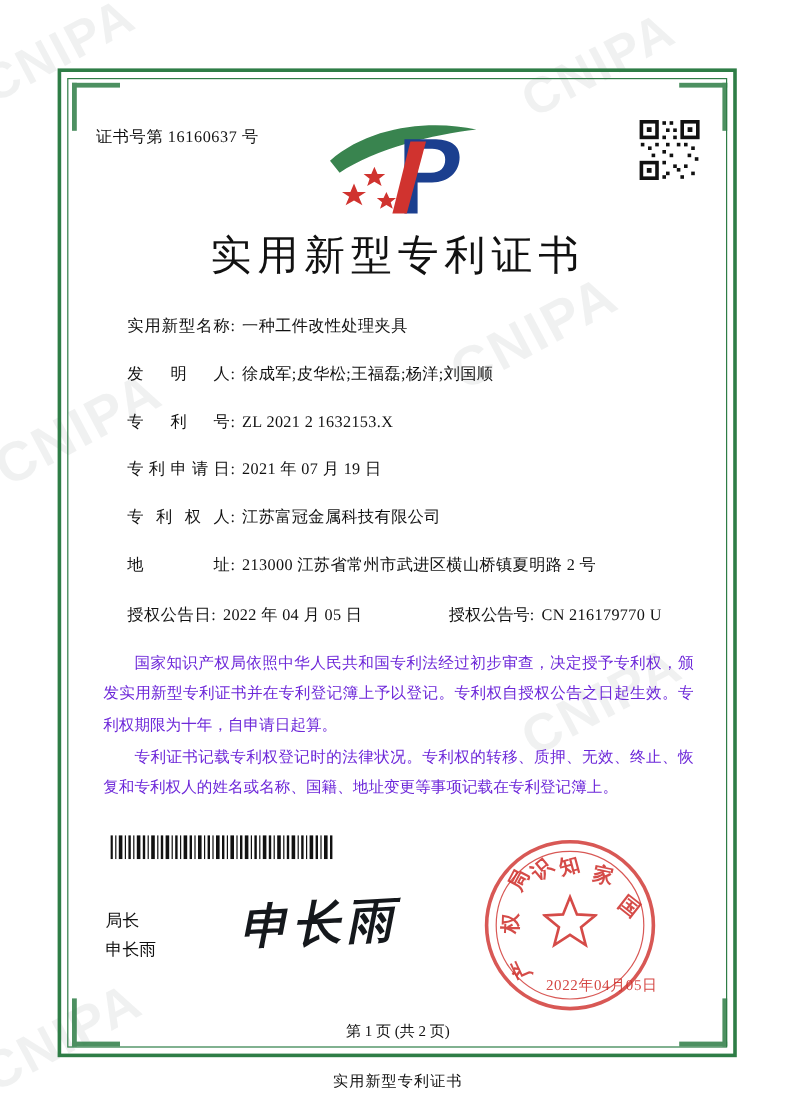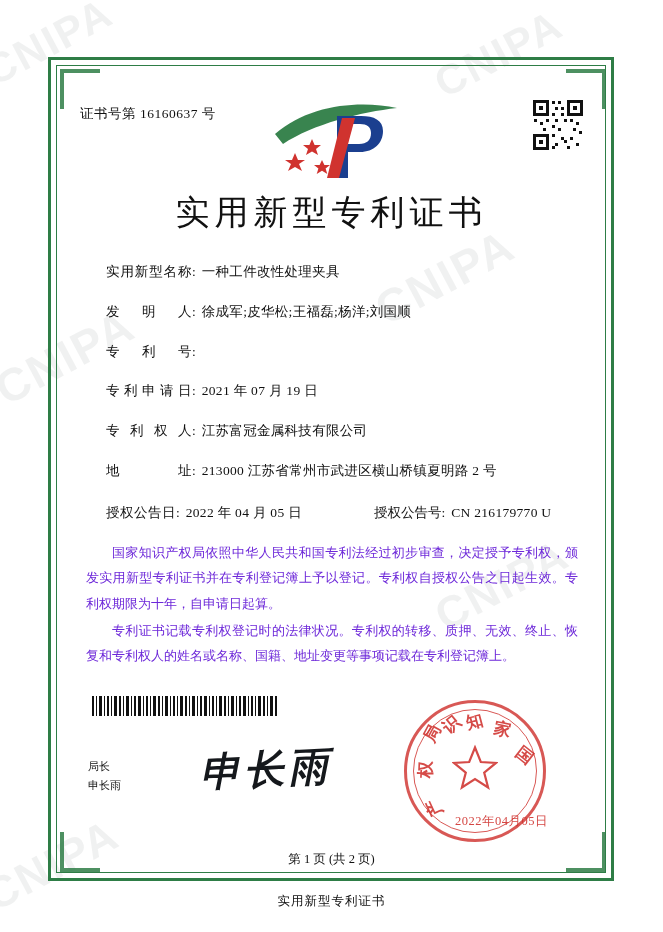--- a/index.html
+++ b/index.html
@@ -177,21 +177,21 @@
     top: 696px;
     width: 186px;
     height: 20px;
   }
 
   
   .sign-block {
     position: absolute;
     left: 88px;
     top: 757px;
-    font-size: 11px;
+    font-size: 14px;
     line-height: 1.7;
     color: #111;
   }
   .handwriting {
     position: absolute;
     left: 200px;
     top: 742px;
     font-size: 40px;
     font-family: "DejaVu Serif", "Liberation Serif", serif;
     font-style: italic;
@@ -368,20 +368,21 @@
 
     <div class="field-row">
       <span class="field-label spread">发明人</span>
       <span>:</span>
       <span class="field-value">徐成军;皮华松;王福磊;杨洋;刘国顺</span>
     </div>
 
     <div class="field-row">
       <span class="field-label spread">专利号</span>
       <span>:</span>
+      <span class="field-value">ZL 2021 2 1632153.X</span>
     </div>
 
     <div class="field-row">
       <span class="field-label spread">专利申请日</span>
       <span>:</span>
       <span class="field-value">2021 年 07 月 19 日</span>
     </div>
 
     <div class="field-row">
       <span class="field-label spread">专利权人</span>

